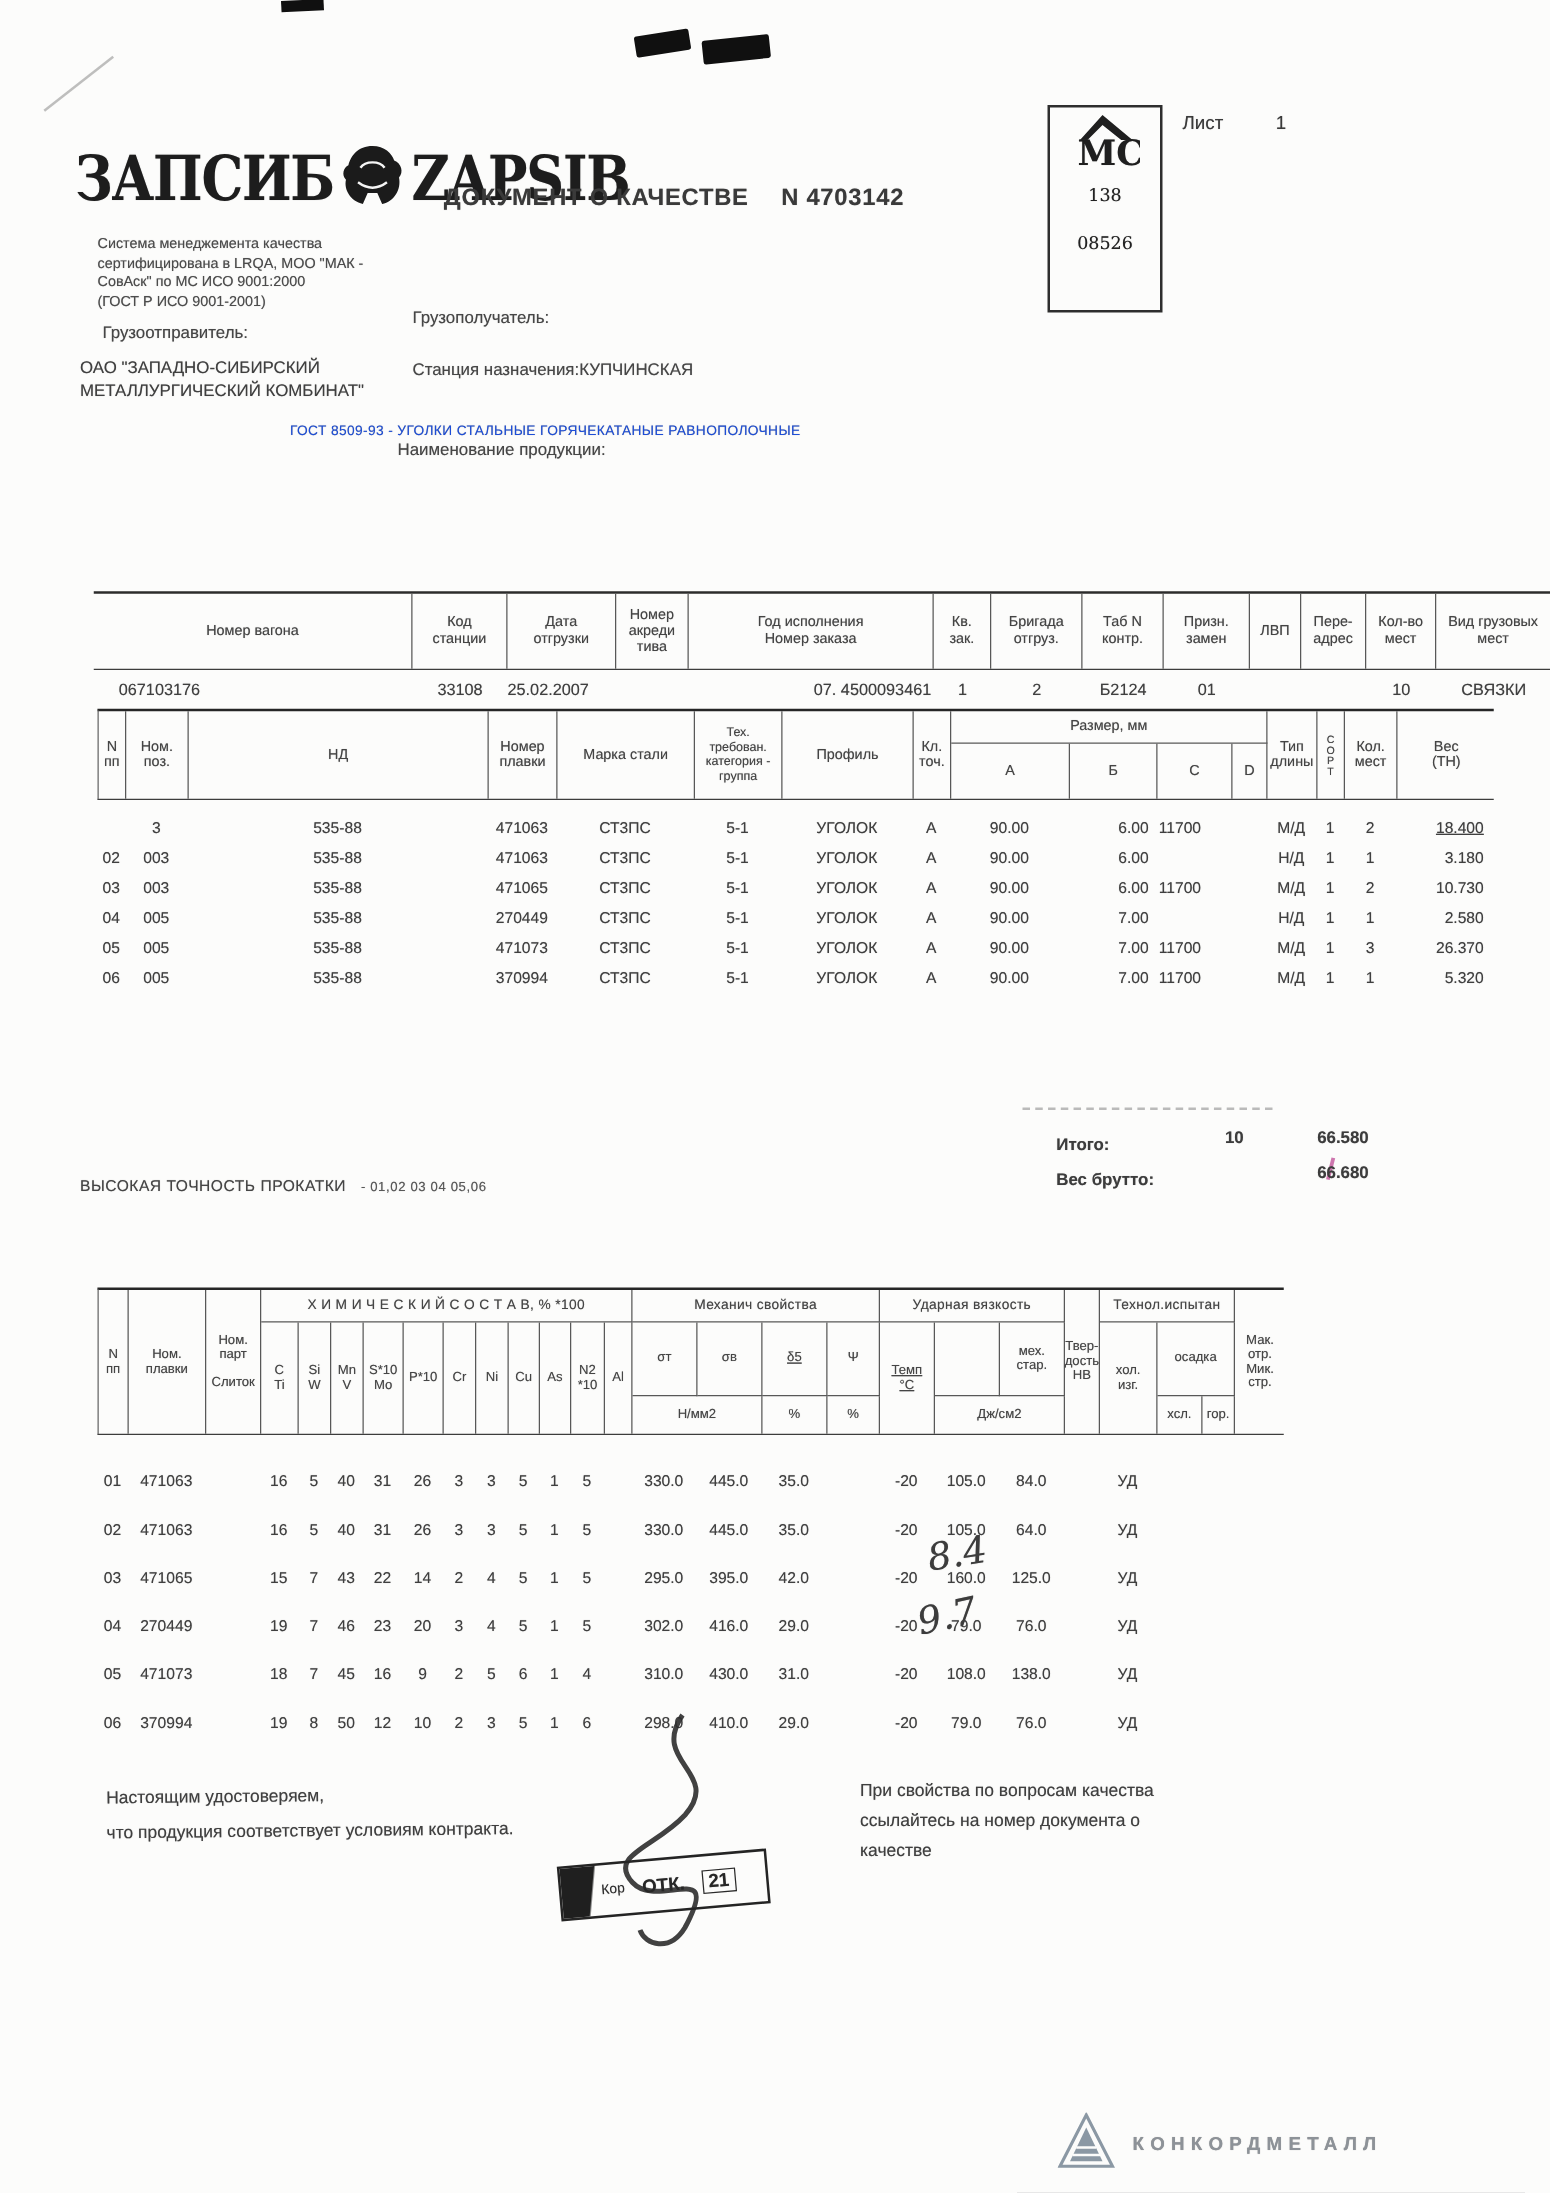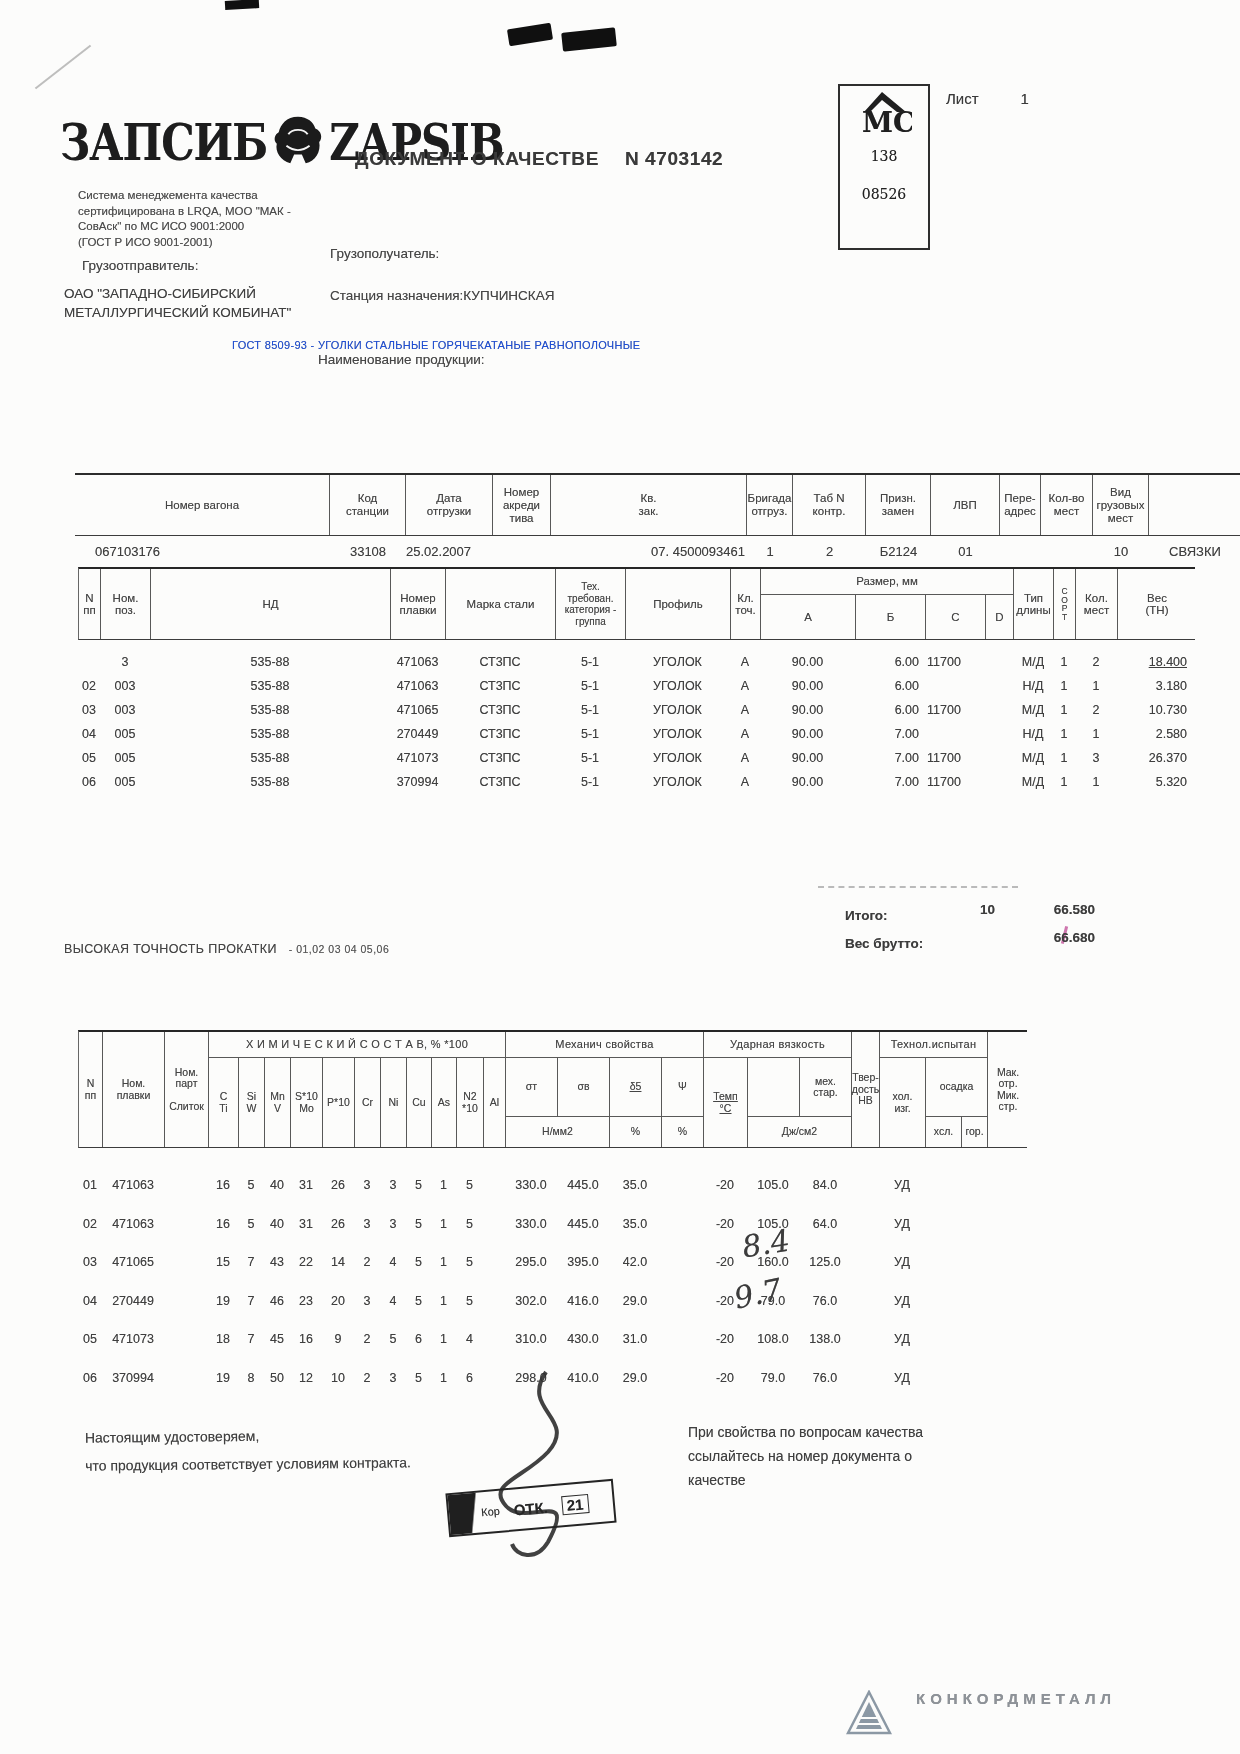--- a/index.html
+++ b/index.html
@@ -93,21 +93,21 @@
   .note{left:688px;top:1420px;font-size:14px;line-height:24px;white-space:pre-line;}
   .sig-svg{left:428px;top:1366px;}
   .stamp-box{left:447px;top:1486px;width:168px;height:44px;border:2.5px solid #242424;
              transform:rotate(-5deg);display:flex;align-items:center;gap:14px;padding-left:10px;
              box-sizing:border-box;background:linear-gradient(100deg,#1f1f1f 0 16%,rgba(250,250,250,0) 17%);}
   .st-left{font-size:11px;color:#2e2e2e;margin-left:22px;}
   .st-otk{font-size:15px;font-weight:700;color:#262626;}
   .st-num{font-size:15px;font-weight:700;color:#262626;border:1.5px solid #2a2a2a;padding:0 4px;}
 
   
-  .brand{left:846px;top:1690px;display:flex;align-items:flex-start;gap:24px;}
+  .brand{left:846px;top:1690px;display:flex;align-items:center;gap:14px;}
   .brand-name{font-size:15px;font-weight:600;letter-spacing:5px;color:#8d9298;}
 </style>
 </head>
 <body>
 
 <div class="page">
 
   <div class="art art-dash"></div>
   <div class="art art-blob1"></div>
   <div class="art art-blob2"></div>
@@ -163,20 +163,22 @@
     <div class="w-head">
 
     <div class="hc">Номер вагона</div>
         <div class="hc">Код
 станции</div>
         <div class="hc">Дата
 отгрузки</div>
         <div class="hc">Номер
 акреди
 тива</div>
+        <div class="hc">Год исполнения
+Номер заказа</div>
         <div class="hc">Кв.
 зак.</div>
         <div class="hc">Бригада
 отгруз.</div>
         <div class="hc">Таб N
 контр.</div>
         <div class="hc">Призн.
 замен</div>
         <div class="hc">ЛВП</div>
         <div class="hc">Пере-

